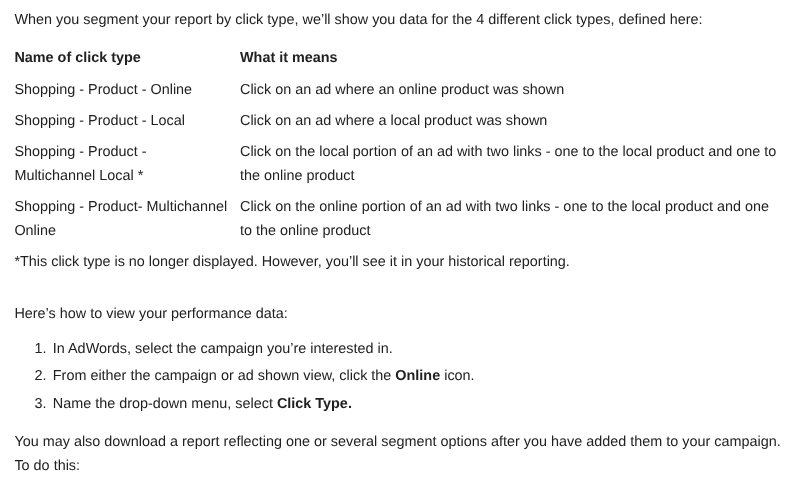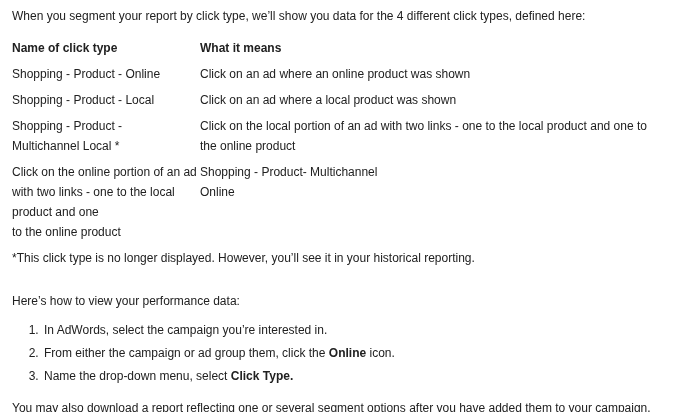--- a/index.html
+++ b/index.html
@@ -77,30 +77,30 @@
   <div class="cell">Click on an ad where an online product was shown</div>
 
   <div class="cell">Shopping - Product - Local</div>
   <div class="cell">Click on an ad where a local product was shown</div>
 
   <div class="cell">Shopping - Product -
 Multichannel Local *</div>
   <div class="cell">Click on the local portion of an ad with two links - one to the local product and one to
 the online product</div>
 
+  <div class="cell">Shopping - Product- Multichannel
+Online</div>
   <div class="cell">Click on the online portion of an ad with two links - one to the local product and one
 to the online product</div>
-  <div class="cell">Shopping - Product- Multichannel
-Online</div>
 </div>
 
 <p class="para footnote">*This click type is no longer displayed. However, you’ll see it in your historical reporting.</p>
 
 <p class="para howto-heading">Here’s how to view your performance data:</p>
 
 <ol class="steps">
   <li><span>In AdWords, select the campaign you’re interested in.</span><span class="bold-inline"></span><span></span></li>
-  <li><span>From either the campaign or ad group them, click the </span><span class="bold-inline">Online</span><span> icon.</span></li>
+  <li><span>From either the campaign or ad shown view, click the </span><span class="bold-inline">Online</span><span> icon.</span></li>
   <li><span>Name the drop-down menu, select </span><span class="bold-inline">Click Type.</span><span></span></li>
 </ol>
 
 <p class="para download-note">You may also download a report reflecting one or several segment options after you have added them to your campaign.
 To do this:</p>
 
 </body></html>

